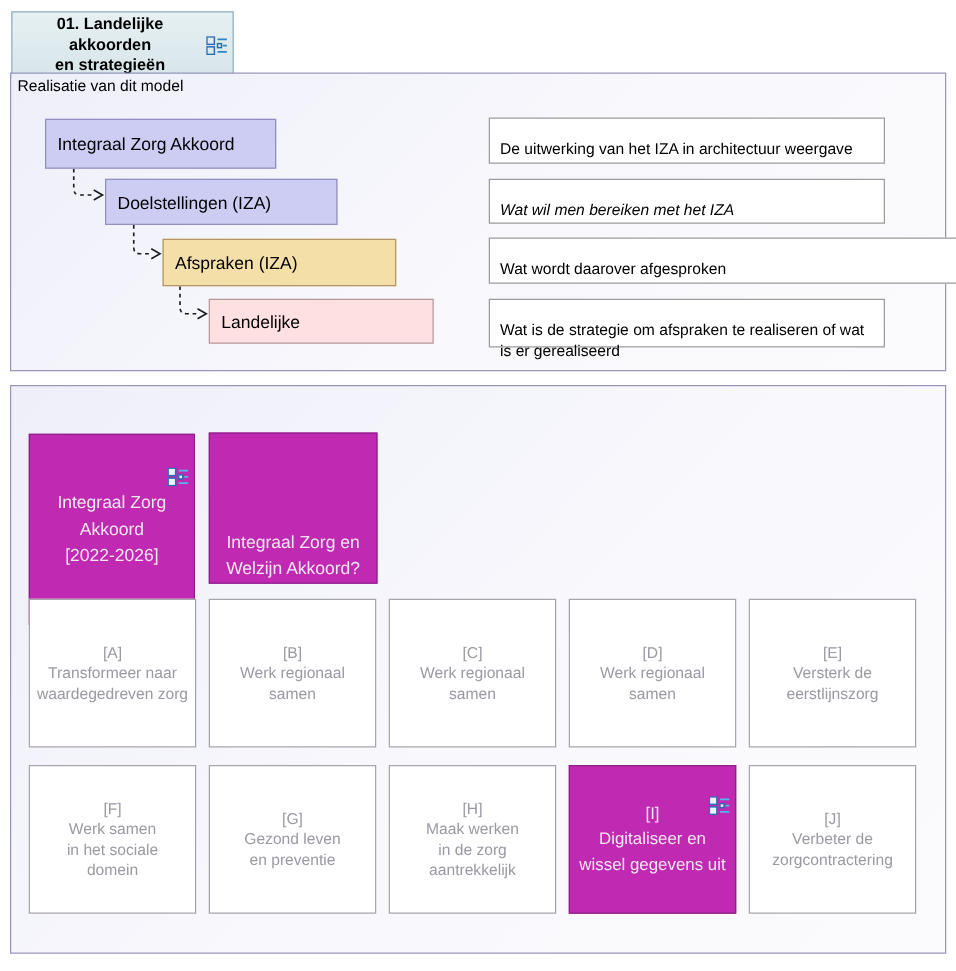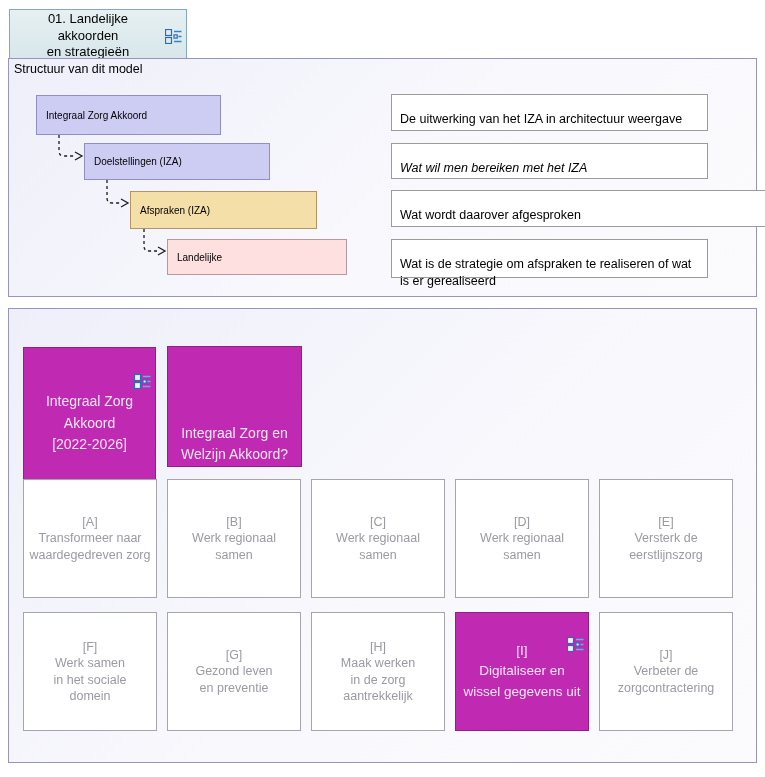--- a/index.html
+++ b/index.html
@@ -16,21 +16,21 @@
     overflow: hidden;
   }
   .abs { position: absolute; }
 
   
   .header-box {
     left: 9px; top: 9px; width: 178px; height: 54px;
     background: linear-gradient(180deg, #e6f0f2 0%, #d7e6ea 100%);
     border: 1px solid #84a9ba;
     display: flex; align-items: center; justify-content: center;
-    gap: 5px; padding: 2px 4px 2px 6px;
+    gap: 5px; padding: 2px 4px 2px 6px; font-weight: bold;
   }
   .header-box .ttl {
     font-size: 13px; line-height: 1.3; text-align: center;
     white-space: pre-line; color: #000;
   }
 
   
   .group {
     border: 1px solid #9795bd;
     background: linear-gradient(135deg, #efeffa 0%, #f9f9fd 60%, #fbfbfe 100%);
@@ -38,21 +38,21 @@
   .group-title {
     position: absolute; left: 5px; top: 3px;
     font-size: 12.5px; color: #000;
   }
 
   
   .node {
     position: absolute;
     display: flex; align-items: center;
     padding-left: 9px;
-    font-size: 10px; color: #000;
+    font-size: 14px; color: #000;
   }
   .node.lavender { background: #cdcdf4; border: 1px solid #918ec2; }
   .node.tan      { background: #f4dfa8; border: 1px solid #b29467; }
   .node.pink     { background: #ffe0e0; border: 1px solid #b39a9e; }
 
   .note {
     position: absolute;
     background: #ffffff; border: 1px solid #9b9b9b;
     font-size: 12.5px; line-height: 1.35; color: #000;
     padding: 16px 8px 0 8px;
@@ -100,21 +100,21 @@
         <rect x="0.5" y="8.5" width="6" height="6" fill="none" stroke="#2b6cb8" stroke-width="1.2"></rect>
         <line x1="9" y1="2.5" x2="16.5" y2="2.5" stroke="#2e86c8" stroke-width="1.5"></line>
         <rect x="9" y="5.9" width="3.2" height="3.2" fill="none" stroke="#2b6cb8" stroke-width="1.2"></rect>
         <line x1="13.4" y1="7.5" x2="16.5" y2="7.5" stroke="#2e86c8" stroke-width="1.5"></line>
         <line x1="9" y1="12.5" x2="16.5" y2="12.5" stroke="#2e86c8" stroke-width="1.5"></line>
       </svg>
     </span>
   </div>
 
   <div class="abs group" style="left:8px; top:58px; width:749px; height:239px;">
-    <div class="group-title">Structuur van dit model</div>
+    <div class="group-title">Realisatie van dit model</div>
 
     <svg class="conn" width="749" height="239" viewBox="0 0 749 239">
       <g fill="none" stroke="#1c1c1c" stroke-width="1.3">
         <path d="M50,76 L50,92 Q50,97 55,97 L65,97" stroke-dasharray="3,3"></path>
         <path d="M66,93 L73,97 L66,101"></path>
         <path d="M98,121 L98,139 Q98,144 103,144 L111,144" stroke-dasharray="3,3"></path>
         <path d="M112,140 L119,144 L112,148"></path>
         <path d="M135,170 L135,187 Q135,192 140,192 L148,192" stroke-dasharray="3,3"></path>
         <path d="M149,188 L156,192 L149,196"></path>
       </g>

